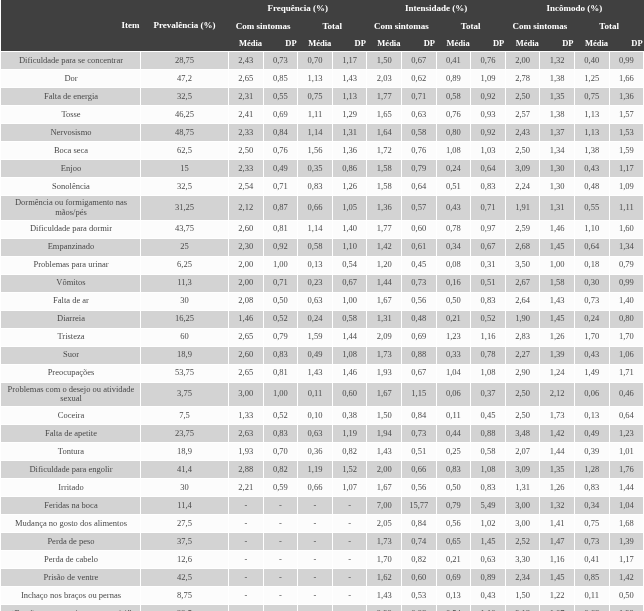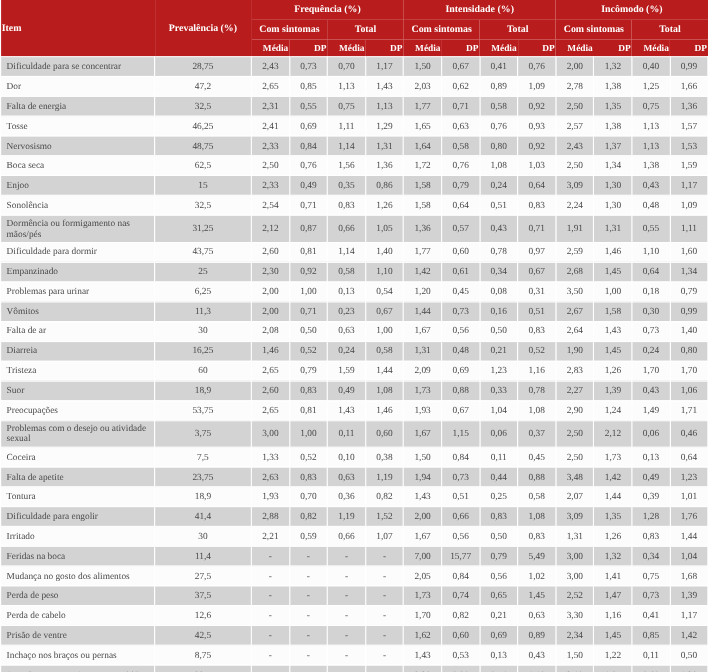--- a/index.html
+++ b/index.html
@@ -12,47 +12,47 @@
     font-family: "Liberation Serif", "DejaVu Serif", serif;
   }
   table {
     width: 644px;
     border-collapse: collapse;
     table-layout: fixed;
     border-bottom: 1px solid #b3b3b3;
   }
   
   thead th {
-    background: #b91c1c;
+    background: #404040;
     color: #ffffff;
     font-weight: bold;
     font-size: 9px;
     line-height: 1.1;
     padding: 2px 1px;
     border: 0;
     text-align: center;
     vertical-align: middle;
   }
   thead tr.h1 th { height: 14px; }
   thead tr.h2 th { height: 14px; }
   thead tr.h3 th { height: 11px; font-size: 8.5px; text-align: right; }
-  thead th.item-h { text-align: left; }
+  thead th.item-h { text-align: right; }
   
   tbody td {
     font-size: 8.5px;
     color: #4a4a4a;
     text-align: center;
     vertical-align: middle;
     border: 1px solid #ffffff;
     padding: 2px 2px;
     height: 13px;
     line-height: 1.15;
   }
   tbody td.item {
-    text-align: left;
+    text-align: center;
     padding-left: 5px;
     padding-right: 4px;
   }
   tbody tr:nth-child(odd) td  { background: #d3d3d3; }
   tbody tr:nth-child(even) td { background: #fcfcfc; }
 </style>
 </head>
 <body>
 
 <table>

